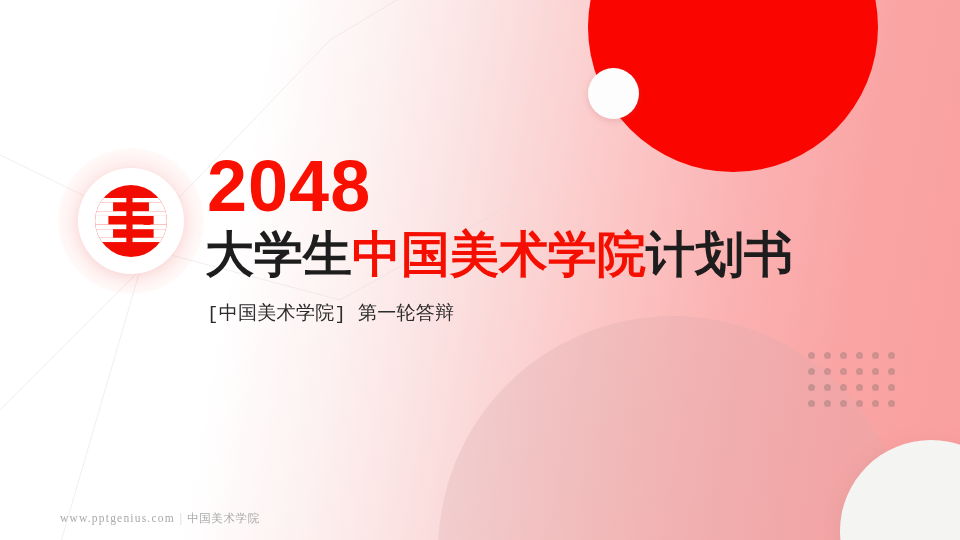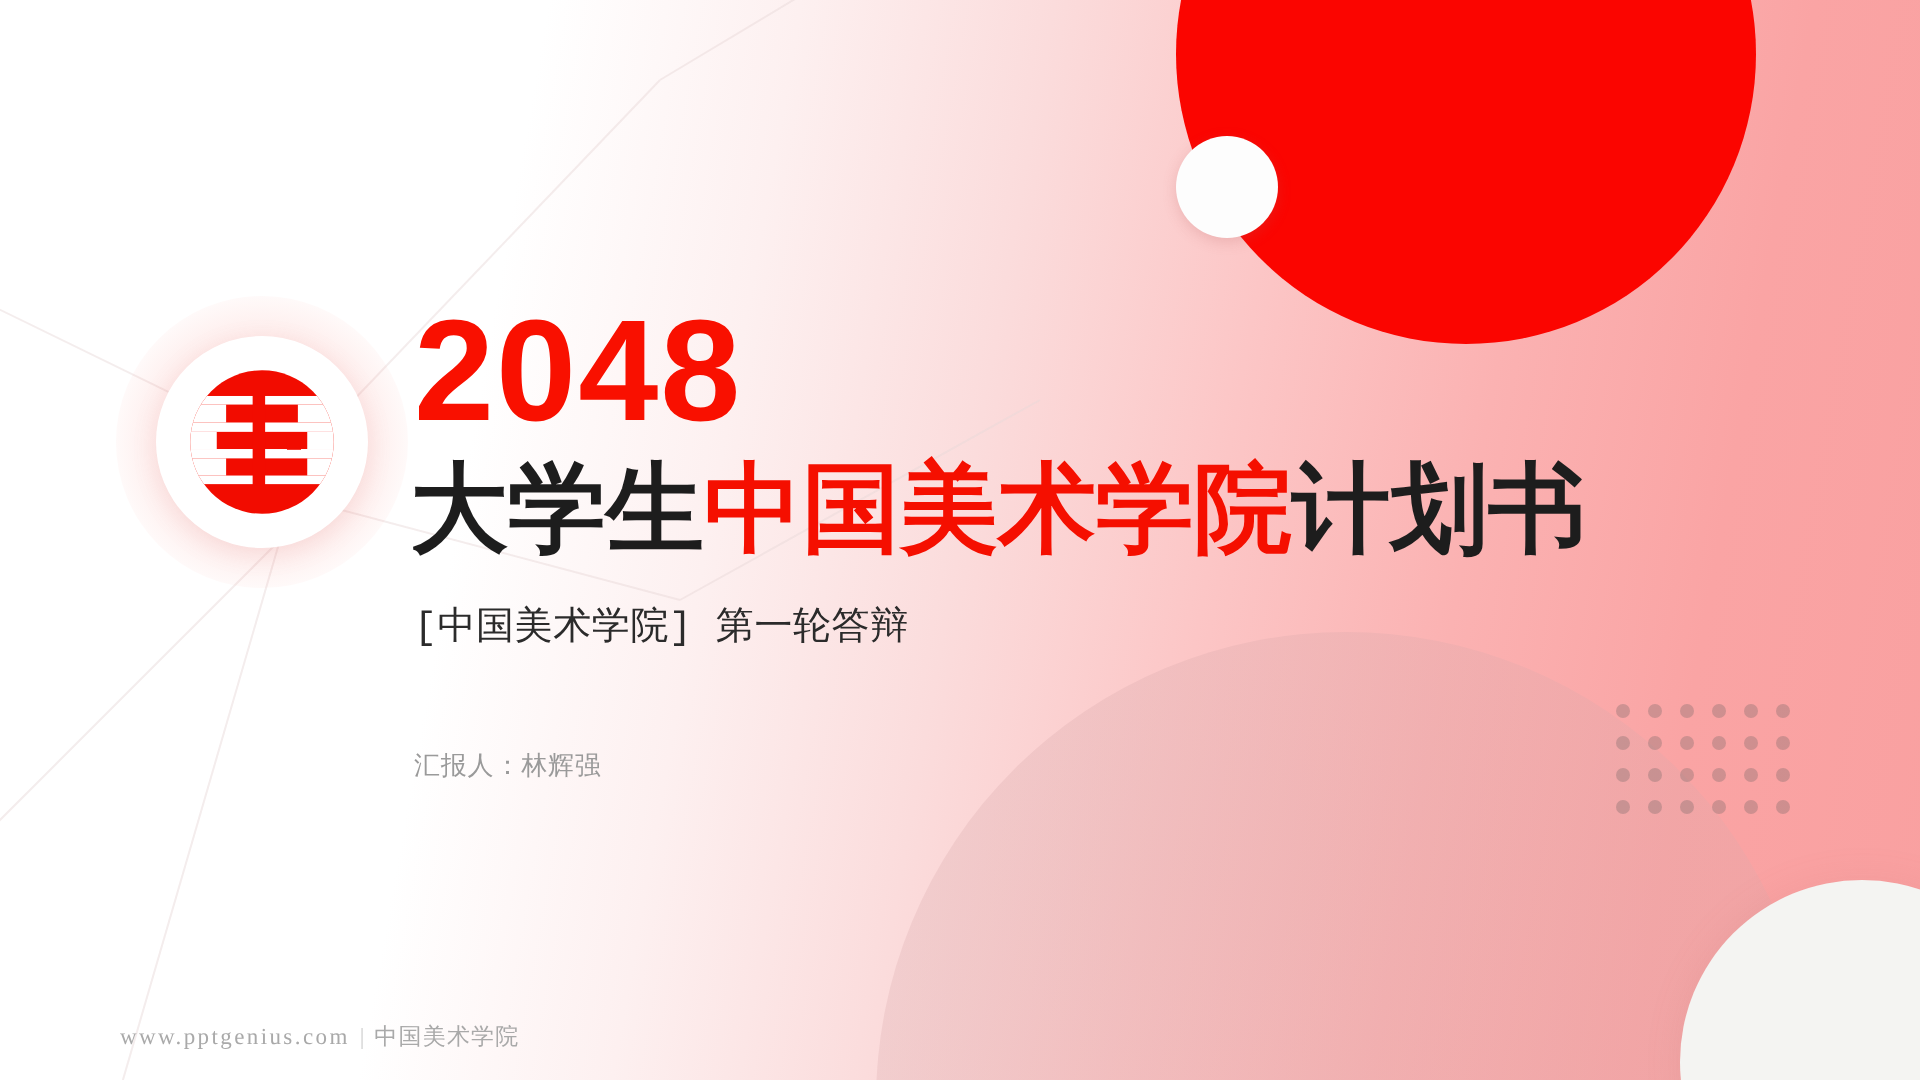--- a/index.html
+++ b/index.html
@@ -302,20 +302,19 @@
 
   <div class="headline-year">2048</div>
 
   <div class="headline-main">
     <span>大学生</span><span class="hl">中国美术学院</span><span>计划书</span>
   </div>
 
   <div class="subtitle">[中国美术学院] 第一轮答辩</div>
 
   <div class="meta">
-    <div>汇报人：林辉强</div>
   </div>
 
   <div class="footer">
     <span>www.pptgenius.com</span><span class="sep">|</span><span class="org">中国美术学院</span>
   </div>
 
 </div>
 
 </body></html>

